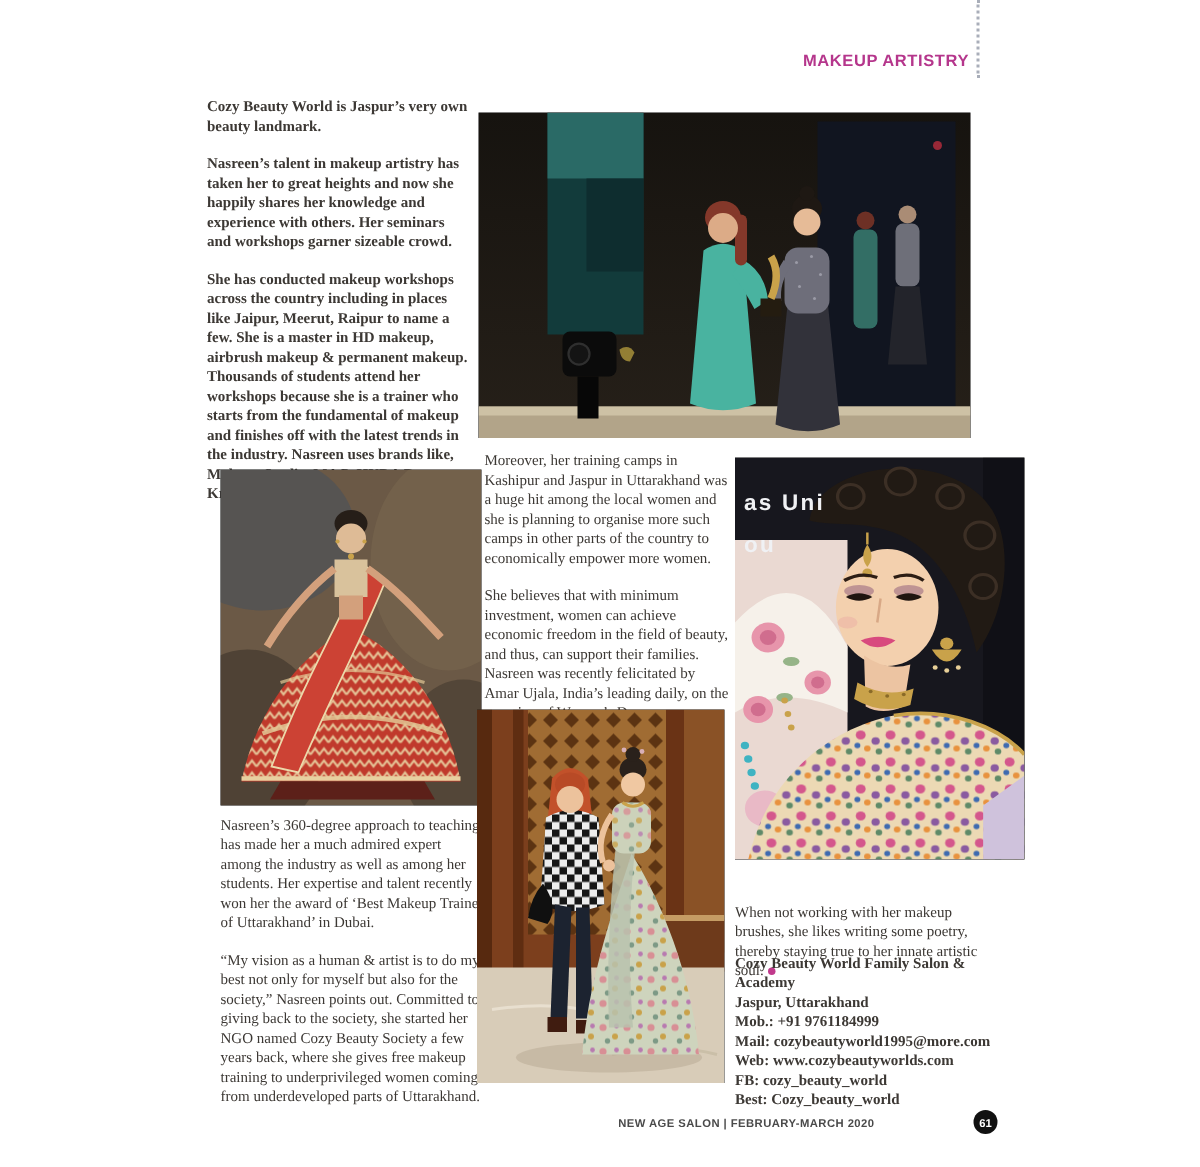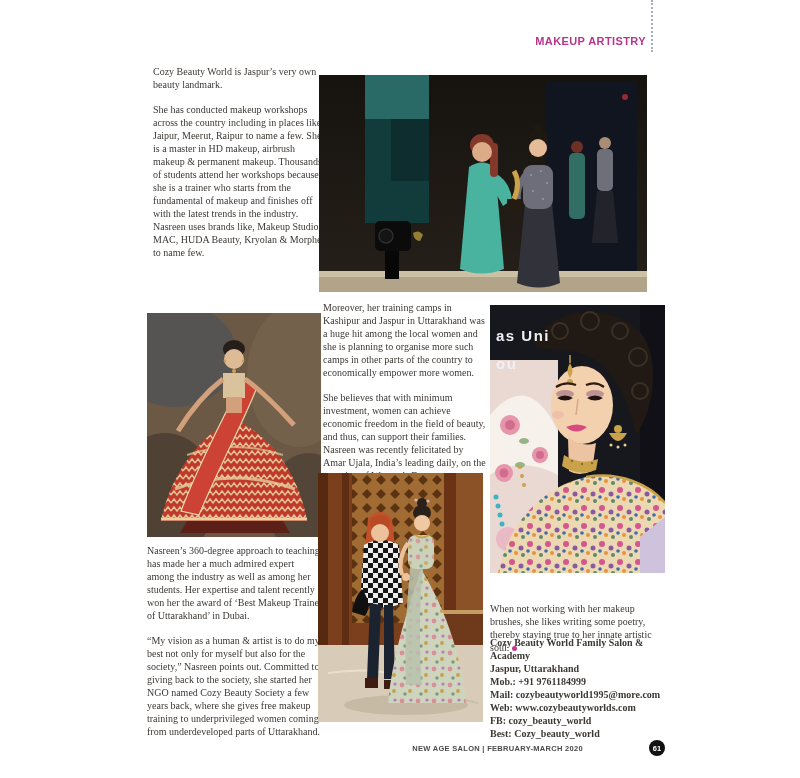--- a/index.html
+++ b/index.html
@@ -5,54 +5,55 @@
   html,body{margin:0;padding:0;background:#ffffff;}
   .page{position:relative;width:800px;height:778px;background:#ffffff;overflow:hidden;
         font-family:"Liberation Serif",serif;color:#3c3834;}
   
   .section-label{position:absolute;top:35px;right:154px;font-family:"Liberation Sans",sans-serif;
         font-size:11px;font-weight:bold;letter-spacing:.4px;color:#b5368c;}
   .dotted-rule{position:absolute;left:651px;top:0;height:52px;width:0;border-left:2px dotted #a9aeb9;}
   
   .col{position:absolute;font-size:10px;line-height:13px;text-align:left;}
   .col p{margin:0 0 12px 0;}
-  .col-left-top{left:153px;top:65px;width:176px;}
+  .col-left-top{left:138px;top:65px;width:176px;font-weight:bold;}
   .col-left-bottom{left:147px;top:544px;width:176px;}
   .col-mid{left:323px;top:301px;width:164px;}
   .col-right{left:490px;top:582px;width:177px;margin-top:20px;}
   .contact{left:490px;top:636px;width:177px;font-weight:bold;}
   .contact div{margin:0;}
   .end-dot{display:inline-block;width:5px;height:5px;border-radius:50%;background:#c13a8c;
         margin-left:3px;vertical-align:baseline;}
   
   .photo{position:absolute;overflow:hidden;background:#222;}
   .photo svg{display:block;width:100%;height:100%;}
   .photo-award{left:319px;top:75px;width:328px;height:217px;}
   .photo-lehenga{left:147px;top:313px;width:174px;height:224px;}
   .photo-duo{left:318px;top:473px;width:165px;height:249px;}
-  .photo-portrait{left:490px;top:305px;width:175px;height:268px;}
+  .photo-portrait{left:490px;top:305px;width:193px;height:268px;}
   .p4text{position:absolute;left:6px;font-family:"Liberation Sans",sans-serif;font-weight:600;
         font-size:15px;letter-spacing:1.5px;color:#f0f1f4;}
   
   .footer{position:absolute;top:740px;right:135px;display:flex;align-items:center;gap:18px;
         font-family:"Liberation Sans",sans-serif;}
   .footer .credit{font-size:7.5px;font-weight:bold;letter-spacing:.3px;color:#4a4a4a;}
   .page-badge{width:16px;height:16px;border-radius:50%;background:#111;color:#fff;
         display:flex;align-items:center;justify-content:center;font-size:7.5px;font-weight:bold;margin-left:48px;}
 </style>
 </head>
 <body>
 
 <div class="page">
 
   <div class="section-label">MAKEUP ARTISTRY</div>
   <div class="dotted-rule"></div>
 
   <div class="col col-left-top">
     <p>Cozy Beauty World is Jaspur’s very own beauty landmark.</p>
+    <p>Nasreen’s talent in makeup artistry has taken her to great heights and now she happily shares her knowledge and experience with others. Her seminars and workshops garner sizeable crowd.</p>
     <p>She has conducted makeup workshops across the country including in places like Jaipur, Meerut, Raipur to name a few. She is a master in HD makeup, airbrush makeup &amp; permanent makeup. Thousands of students attend her workshops because she is a trainer who starts from the fundamental of makeup and finishes off with the latest trends in the industry. Nasreen uses brands like, Makeup Studio, MAC, HUDA Beauty, Kryolan &amp; Morphe to name few.</p>
   </div>
 
   <div class="photo photo-award">
     <svg viewBox="0 0 328 217" preserveAspectRatio="none">
       <defs>
         <linearGradient id="p1bg" x1="0" y1="0" x2="0" y2="1">
           <stop offset="0" stop-color="#16130f"></stop>
             <stop offset="1" stop-color="#262019"></stop>
         </linearGradient>

